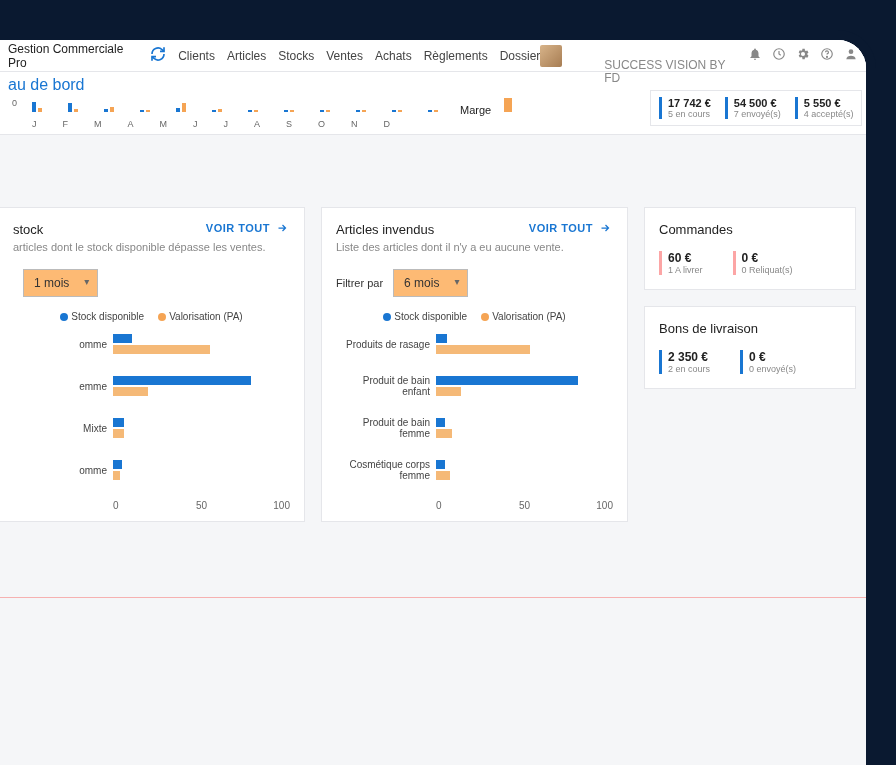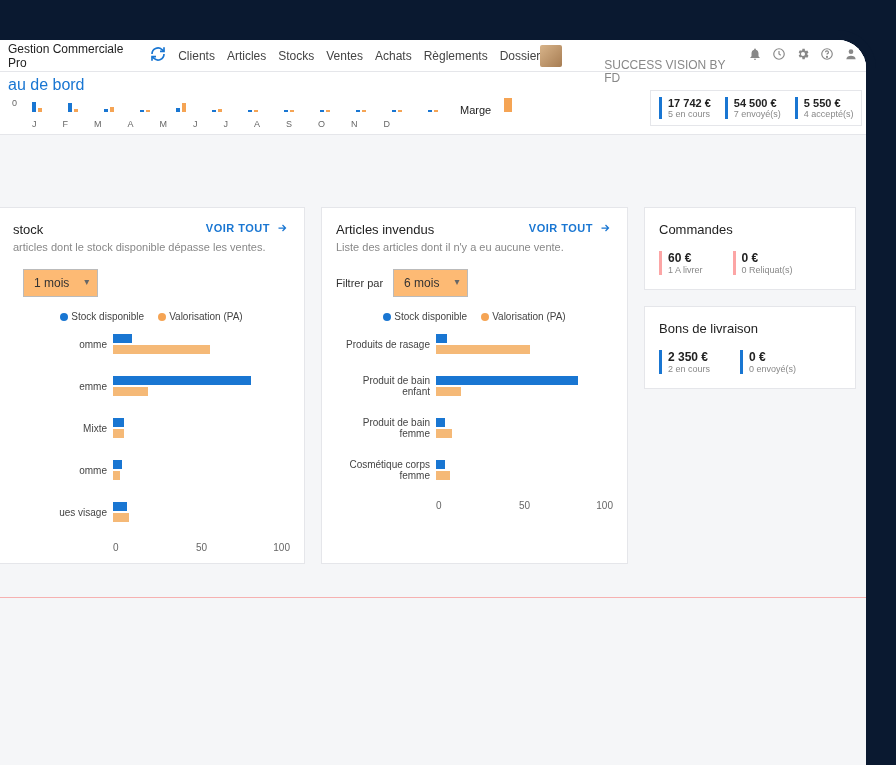--- a/index.html
+++ b/index.html
@@ -264,27 +264,20 @@
                   <div class="hbar orange" style="width: 6%;"></div>
                 </div>
               </div>
               <div class="hrow">
                 <div class="lbl">omme</div>
                 <div class="bars">
                   <div class="hbar blue" style="width: 5%;"></div>
                   <div class="hbar orange" style="width: 4%;"></div>
                 </div>
               </div>
-              <div class="hrow">
-                <div class="lbl">ues visage</div>
-                <div class="bars">
-                  <div class="hbar blue" style="width: 8%;"></div>
-                  <div class="hbar orange" style="width: 9%;"></div>
-                </div>
-              </div>
             </div>
           <div class="xaxis">
             <span>0</span>
             <span style="text-align:center">50</span>
             <span style="text-align:right">100</span>
           </div>
         </div>
 
         <div class="card">
           <div class="card-head">

